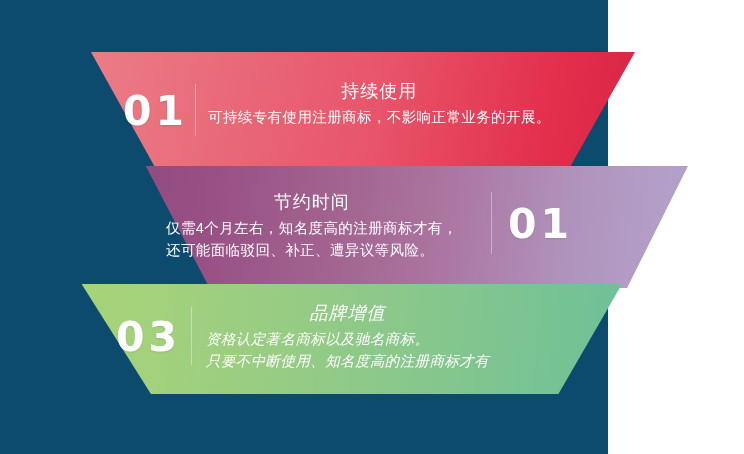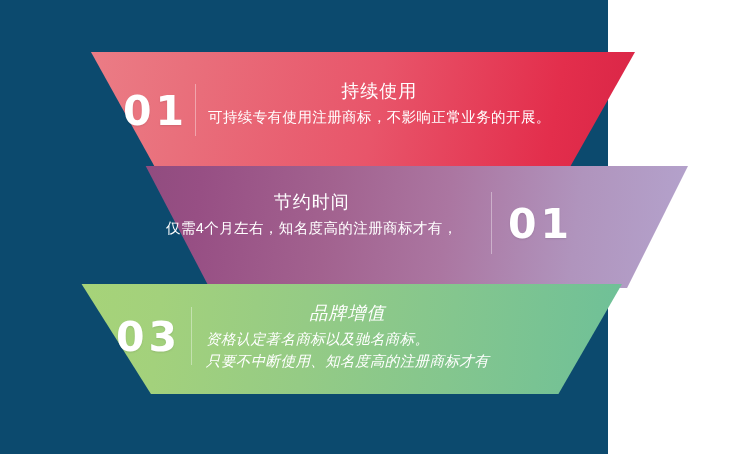--- a/index.html
+++ b/index.html
@@ -141,20 +141,21 @@
     </div>
   </div>
 
   <div class="banner" id="banner-2">
     <div class="shape"></div>
     <div class="content">
       <div class="textblock">
         <div class="title">节约时间</div>
         <div class="desc">
           <span class="desc-line">仅需4个月左右，知名度高的注册商标才有，</span>
+          <span class="desc-line">还可能面临驳回、补正、遭异议等风险。</span>
         </div>
       </div>
       <div class="divider"></div>
       <div class="num">01</div>
     </div>
   </div>
 
   <div class="banner" id="banner-3">
     <div class="shape"></div>
     <div class="content">

